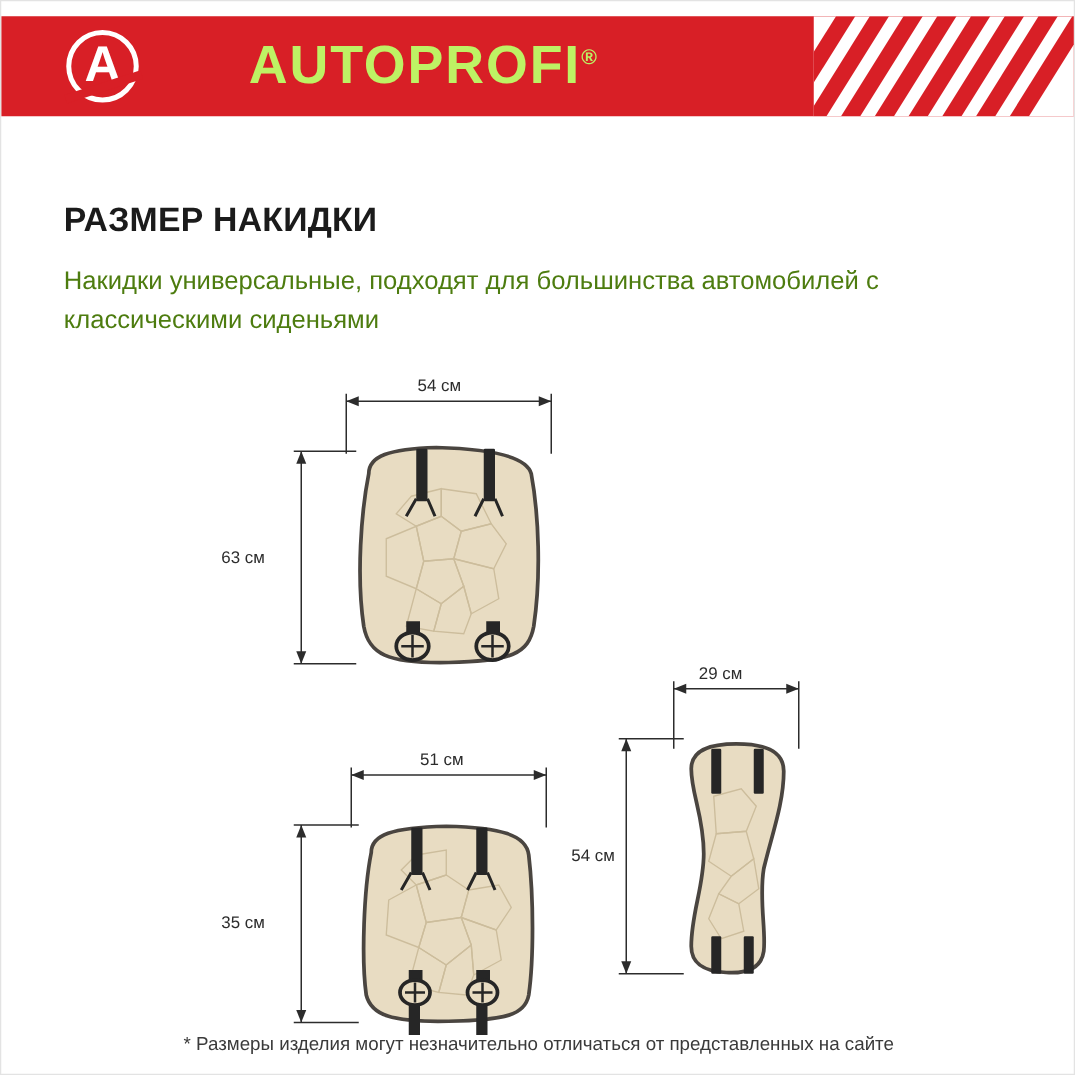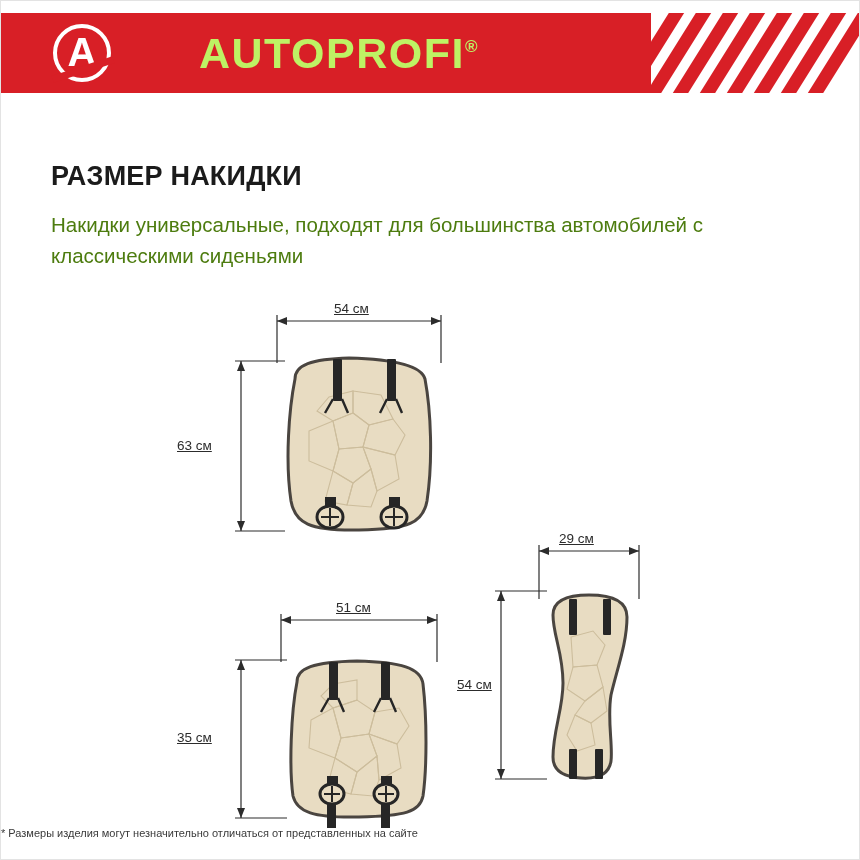--- a/index.html
+++ b/index.html
@@ -135,31 +135,31 @@
   }
   .fig-back  { left: 228px; top: 300px;  width: 240px; height: 250px; }
   .fig-seat  { left: 228px; top: 558px;  width: 240px; height: 240px; margin-top: 41px; }
   .fig-side  { left: 470px; top: 518px;  width: 250px; height: 280px; }
 
   .dim-label {
     position: absolute;
     font-size: 13.5px;
     color: #2c2c2c;
     white-space: nowrap;
-    text-decoration: underline;
   }
 
   svg { display: block; overflow: visible; }
 
   .footnote {
     position: absolute;
     left: 0;
     top: 826px;
     width: 860px;
-    font-size: 11px;
+    text-align: center;
+    font-size: 15px;
     color: #3a3a3a;
   }
 </style>
 </head>
 <body>
 
 <div class="page">
 
   <div class="header">
     <div class="header-inner">

